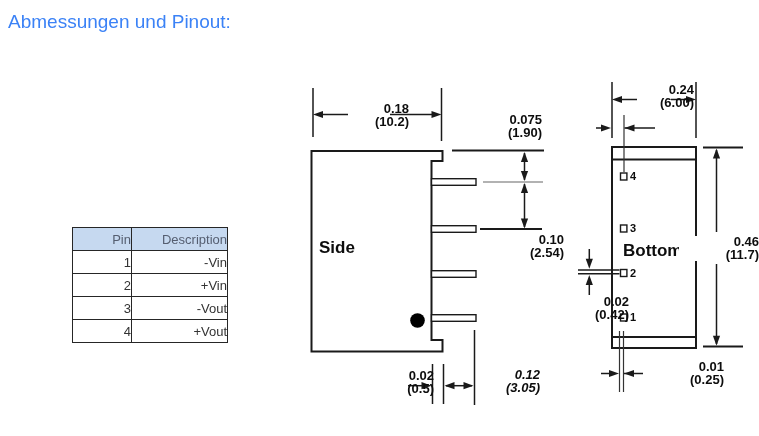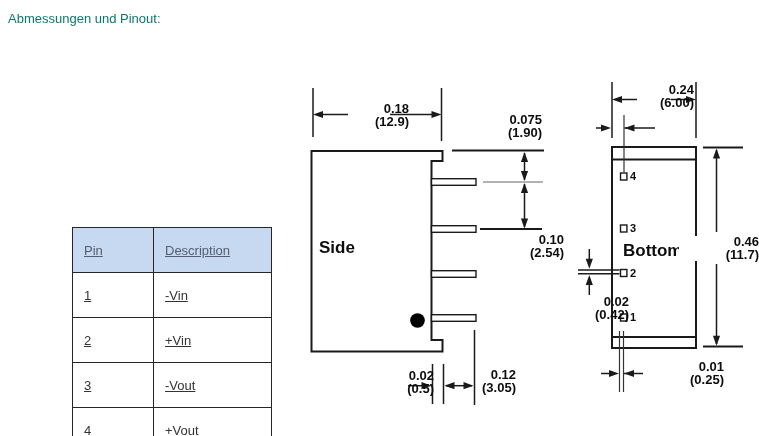--- a/index.html
+++ b/index.html
@@ -6,32 +6,32 @@
   #canvas{
     position:relative;
     width:759px;height:436px;
     background:#ffffff;
     font-family:"Liberation Sans","DejaVu Sans",sans-serif;
     overflow:hidden;
   }
   #drawing{position:absolute;left:0;top:0;}
   .title{
     position:absolute;left:8px;top:11px;
-    font-size:13px;color:#0f766e;
+    font-size:19px;color:#3b82f6;
   }
   
   .pin-table{
     position:absolute;left:72px;top:227px;
     border-collapse:collapse;table-layout:fixed;
     font-size:13px;
   }
   .pin-table th,.pin-table td{
     border:1.5px solid #262626;
-    text-align:left;vertical-align:middle;
-    height:22px;padding:11px;text-decoration:underline;
+    text-align:right;vertical-align:middle;
+    height:22px;padding:0;
   }
   .pin-table th{
     background:#c6d9f0;color:#555e70;font-weight:normal;
   }
   .pin-table td{color:#333333;}
   .col-pin{width:58px;}
   .col-desc{width:95px;}
   
   .dim{
     position:absolute;width:80px;
@@ -164,35 +164,35 @@
   <div class="view-label" style="left:319px;top:238px;">Side</div>
   <div class="view-label" style="left:623px;top:241px;">Bottom</div>
 
   <div class="bpin-label" style="left:630px;top:170px;">4</div>
   <div class="bpin-label" style="left:630px;top:222px;">3</div>
   <div class="bpin-label" style="left:630px;top:267px;">2</div>
   <div class="bpin-label" style="left:630px;top:311px;">1</div>
 
   <div class="dim" style="left:329px;top:103px;">
     <span>0.18</span>
-    <span>(12.9)</span>
+    <span>(10.2)</span>
   </div>
   <div class="dim" style="left:462px;top:114px;">
     <span>0.075</span>
     <span>(1.90)</span>
   </div>
   <div class="dim" style="left:484px;top:234px;">
     <span>0.10</span>
     <span>(2.54)</span>
   </div>
   <div class="dim" style="left:354px;top:370px;">
     <span>0.02</span>
     <span>(0.5)</span>
   </div>
-  <div class="dim" style="left:436px;top:369px;">
+  <div class="dim" style="left:460px;top:369px;font-style:italic;">
     <span>0.12</span>
     <span>(3.05)</span>
   </div>
   <div class="dim" style="left:614px;top:84px;">
     <span>0.24</span>
     <span>(6.00)</span>
   </div>
   <div class="dim" style="left:549px;top:296px;">
     <span>0.02</span>
     <span>(0.42)</span>

